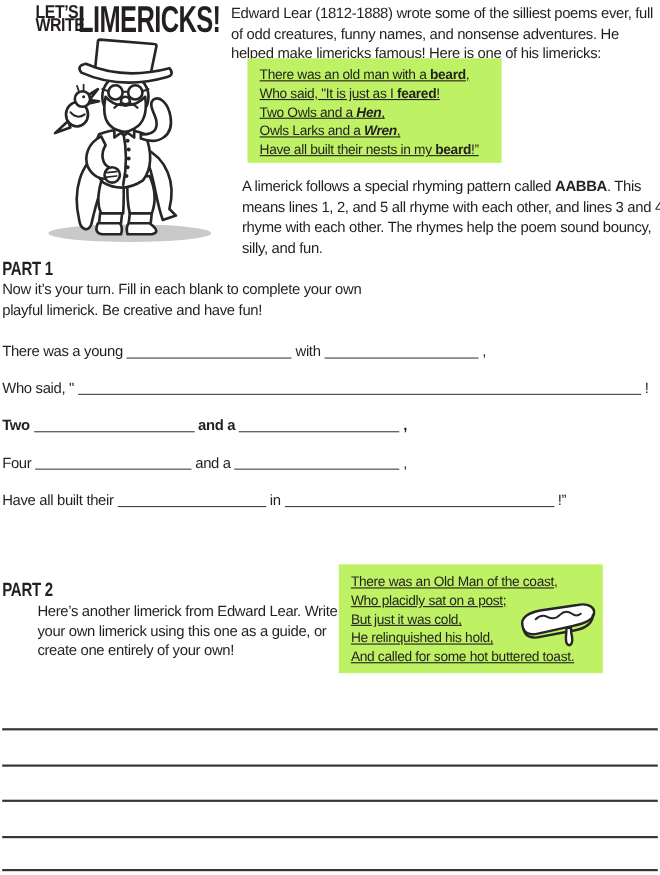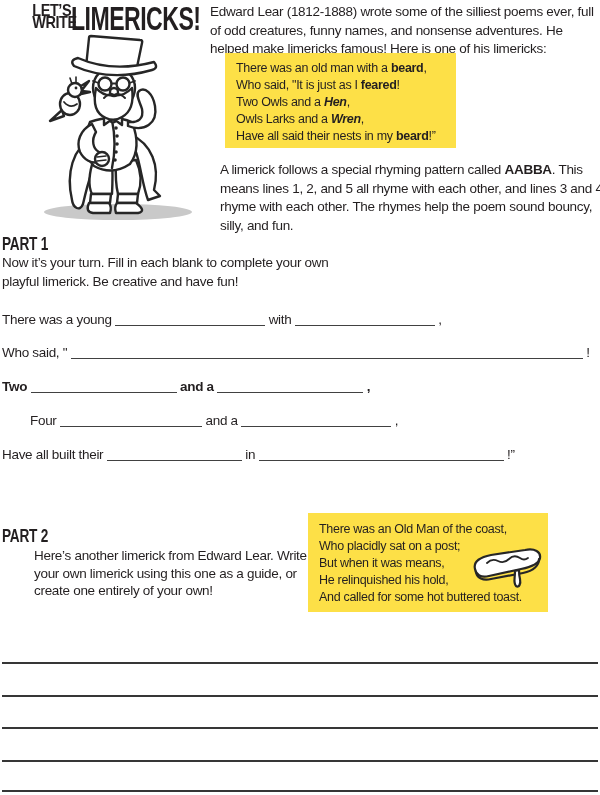--- a/index.html
+++ b/index.html
@@ -12,21 +12,21 @@
   .abs{position:absolute;}
   .para{line-height:18.5px;}
   
   .title-wrap{left:26px;top:3px;display:flex;align-items:flex-start;}
   .t-small{width:42px;padding-top:2px;font-weight:800;font-size:17px;line-height:12.2px;text-align:right;letter-spacing:-0.5px;}
   .t-small div{transform:scaleX(0.85);transform-origin:right center;}
   .t-big{font-weight:800;font-size:34px;line-height:30px;letter-spacing:-0.8px;transform:scaleX(0.68);transform-origin:left top;margin-left:3px;white-space:nowrap;}
   
   .part-head{font-weight:800;font-size:17.5px;line-height:17px;letter-spacing:-0.3px;transform:scaleX(0.78);transform-origin:left center;white-space:nowrap;}
   
-  .graybox{background:#fde047;}
+  .graybox{background:#bef264;text-decoration:underline;}
   .poem{font-size:12.5px;line-height:17.1px;letter-spacing:-0.3px;white-space:nowrap;}
   
   .fl{position:absolute;left:2px;white-space:nowrap;line-height:18px;height:18px;}
   .blank{display:inline-block;height:12px;border-bottom:1.5px solid #414141;vertical-align:-2px;}
   
   .wline{position:absolute;left:2px;right:2px;border-top:2px solid #363636;height:0;}
   .b{font-weight:700;}
   svg{display:block;}
 </style>
 </head>
@@ -97,21 +97,21 @@
   </svg>
 </div>
 
 <div class="abs para" style="left:210px;top:3px;width:390px;">Edward Lear (1812-1888) wrote some of the silliest poems ever, full of odd creatures, funny names, and nonsense adventures. He helped make limericks famous! Here is one of his limericks:</div>
 
 <div class="abs graybox" style="left:225px;top:53px;width:231px;height:95px;padding:7px 0 0 11px;box-sizing:border-box;">
   <div class="poem"><span>There was an old man with a </span><span class="b">beard</span><span>,</span></div>
   <div class="poem"><span>Who said, "It is just as I </span><span class="b">feared</span><span>!</span></div>
   <div class="poem"><span>Two Owls and a </span><span class="b" style="font-style: italic;">Hen</span><span>,</span></div>
   <div class="poem"><span>Owls Larks and a </span><span class="b" style="font-style: italic;">Wren</span><span>,</span></div>
-  <div class="poem"><span>Have all said their nests in my </span><span class="b">beard</span><span>!”</span></div>
+  <div class="poem"><span>Have all built their nests in my </span><span class="b">beard</span><span>!”</span></div>
 </div>
 
 <div class="abs para" style="left:210px;top:161px;width:390px;margin-left:10px;"><span>A limerick follows a special rhyming pattern called </span><span class="b">AABBA</span><span>. This means lines 1, 2, and 5 all rhyme with each other, and lines 3 and 4 rhyme with each other. The rhymes help the poem sound bouncy, silly, and fun.</span></div>
 
 <div class="abs part-head" style="left:2px;top:236px;">PART 1</div>
 <div class="abs para" style="left:2px;top:254px;width:330px;">Now it’s your turn. Fill in each blank to complete your own playful limerick. Be creative and have fun!</div>
 
 <div class="fl" style="top:311px;">
   <span>There was a young</span>
   <span class="blank" style="width:150px;"></span>
@@ -127,21 +127,21 @@
 </div>
 
 <div class="fl" style="top:378px;font-weight:bold;">
   <span>Two</span>
   <span class="blank" style="width:146px;"></span>
   <span>and a</span>
   <span class="blank" style="width:146px;"></span>
   <span>,</span>
 </div>
 
-<div class="fl" style="top:412px;margin-left:28px;">
+<div class="fl" style="top:412px;">
   <span>Four</span>
   <span class="blank" style="width:142px;"></span>
   <span>and a</span>
   <span class="blank" style="width:150px;"></span>
   <span>,</span>
 </div>
 
 <div class="fl" style="top:446px;">
   <span>Have all built their</span>
   <span class="blank" style="width:135px;"></span>
@@ -149,21 +149,21 @@
   <span class="blank" style="width:245px;"></span>
   <span>!”</span>
 </div>
 
 <div class="abs part-head" style="left:2px;top:528px;">PART 2</div>
 <div class="abs" style="left:2px;top:547px;width:290px;line-height:17.5px;margin-left:32px;">Here’s another limerick from Edward Lear. Write your own limerick using this one as a guide, or create one entirely of your own!</div>
 
 <div class="abs graybox" style="left:308px;top:513px;width:240px;height:99px;padding:8px 16px 0 11px;box-sizing:border-box;">
   <div class="poem">There was an Old Man of the coast,</div>
   <div class="poem">Who placidly sat on a post;</div>
-  <div class="poem">But when it was means,</div>
+  <div class="poem">But just it was cold,</div>
   <div class="poem">He relinquished his hold,</div>
   <div class="poem">And called for some hot buttered toast.</div>
   <div class="abs" style="left:160px;top:32px;width:80px;height:50px;">
     <svg width="80" height="50" viewBox="0 0 78 50">
       <g stroke="#262626" stroke-width="2.2" fill="#ffffff" stroke-linejoin="round" stroke-linecap="round">
         <path d="M6,24 C4,16 12,12 22,10 L56,5 C66,3 72,7 71,13 C70,19 62,22 52,24 L20,31 C12,33 7,30 6,24 Z"></path>
         <path d="M7,27 C8,33 14,36 22,34 L54,28 C65,26 70,20 70,14" fill="none"></path>
         <path d="M18,18 q5,-5 11,-2 q6,3 11,-2 q5,-5 11,-1 q4,3 8,0" fill="none" stroke-width="1.8"></path>
         <path d="M46,26 C46,34 44,38 47,41 C50,43 52,39 51,34 C50,30 50,27 50,25 Z"></path>
       </g>

